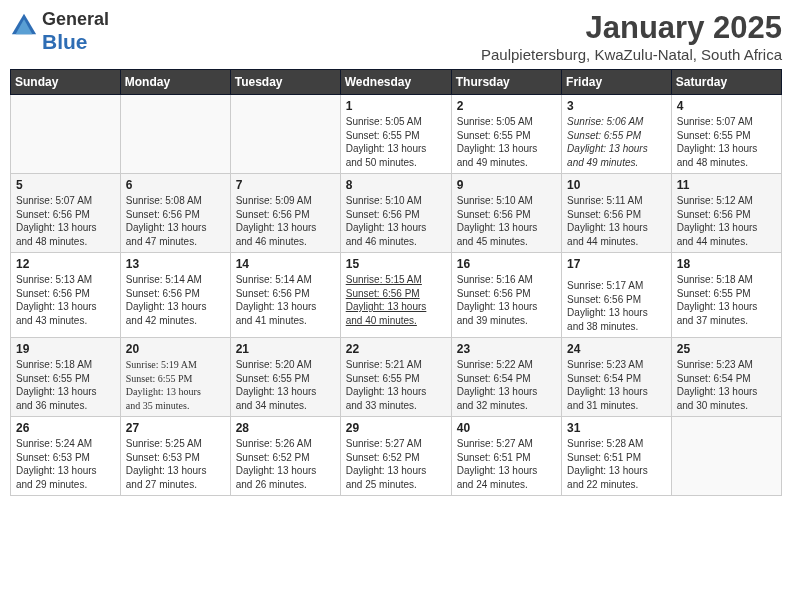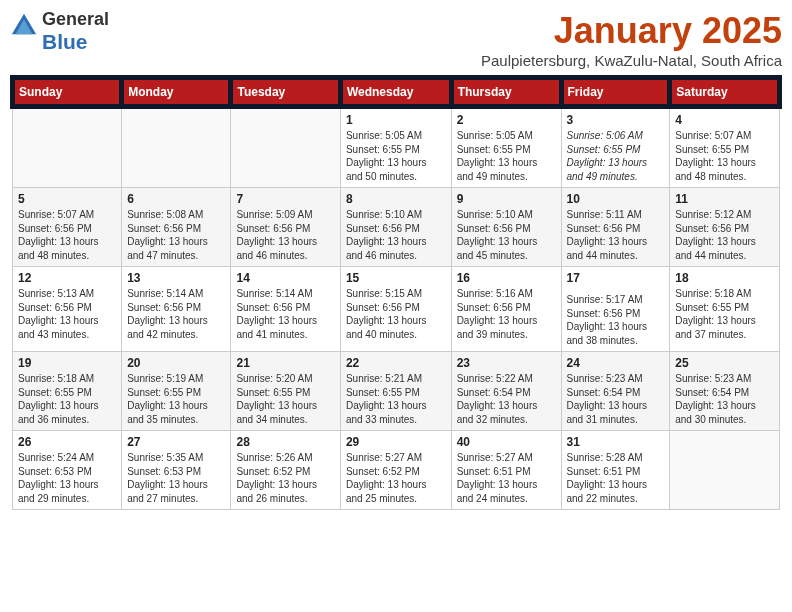--- a/index.html
+++ b/index.html
@@ -36,41 +36,41 @@
       color: #2e6db4;
     }
     .logo-icon {
       width: 28px;
       height: 28px;
     }
     .title-block {
       text-align: right;
     }
     .month-title {
-      font-size: 36px;
-      font-weight: bold;
-      color: #c2410c;
+      font-size: 31px;
+      font-weight: bold;
+      color: #404040;
     }
     .location-title {
       font-size: 15px;
       color: #444;
     }
     .calendar {
       width: 100%;
       border-collapse: collapse;
       margin-top: 6px;
     }
     .calendar thead th {
-      background-color: #b91c1c;
+      background-color: #404040;
       color: #fff;
       font-size: 12px;
       font-weight: bold;
       padding: 5px 4px;
       text-align: left;
-      border: 5px solid #0f172a;
+      border: 1px solid #0f172a;
     }
     .calendar tbody td {
       vertical-align: top;
       border: 1px solid #ccc;
       padding: 4px 5px;
       font-size: 10.5px;
       color: #222;
       width: 113px;
       min-height: 80px;
       background: #fff;
@@ -226,21 +226,21 @@
         </td>
         <td>
           <div class="day-number">14</div>
           <div class="day-info" style="white-space: pre-line;">Sunrise: 5:14 AM
 Sunset: 6:56 PM
 Daylight: 13 hours
 and 41 minutes.</div>
         </td>
         <td>
           <div class="day-number">15</div>
-          <div class="day-info" style="white-space: pre-line;">Sunrise: 5:15 AM
+          <div class="day-info" style="white-space: pre-line; text-decoration: underline;">Sunrise: 5:15 AM
 Sunset: 6:56 PM
 Daylight: 13 hours
 and 40 minutes.</div>
         </td>
         <td>
           <div class="day-number">16</div>
           <div class="day-info" style="white-space: pre-line;">Sunrise: 5:16 AM
 Sunset: 6:56 PM
 Daylight: 13 hours
 and 39 minutes.</div>
@@ -263,21 +263,21 @@
       <tr>
         <td>
           <div class="day-number">19</div>
           <div class="day-info" style="white-space: pre-line;">Sunrise: 5:18 AM
 Sunset: 6:55 PM
 Daylight: 13 hours
 and 36 minutes.</div>
         </td>
         <td>
           <div class="day-number">20</div>
-          <div class="day-info" style="white-space: pre-line;">Sunrise: 5:19 AM
+          <div class="day-info" style="white-space: pre-line; font-family: Liberation Serif, serif;">Sunrise: 5:19 AM
 Sunset: 6:55 PM
 Daylight: 13 hours
 and 35 minutes.</div>
         </td>
         <td>
           <div class="day-number">21</div>
           <div class="day-info" style="white-space: pre-line;">Sunrise: 5:20 AM
 Sunset: 6:55 PM
 Daylight: 13 hours
 and 34 minutes.</div>
@@ -314,21 +314,21 @@
       <tr>
         <td>
           <div class="day-number">26</div>
           <div class="day-info" style="white-space: pre-line;">Sunrise: 5:24 AM
 Sunset: 6:53 PM
 Daylight: 13 hours
 and 29 minutes.</div>
         </td>
         <td>
           <div class="day-number">27</div>
-          <div class="day-info" style="white-space: pre-line;">Sunrise: 5:35 AM
+          <div class="day-info" style="white-space: pre-line;">Sunrise: 5:25 AM
 Sunset: 6:53 PM
 Daylight: 13 hours
 and 27 minutes.</div>
         </td>
         <td>
           <div class="day-number">28</div>
           <div class="day-info" style="white-space: pre-line;">Sunrise: 5:26 AM
 Sunset: 6:52 PM
 Daylight: 13 hours
 and 26 minutes.</div>

